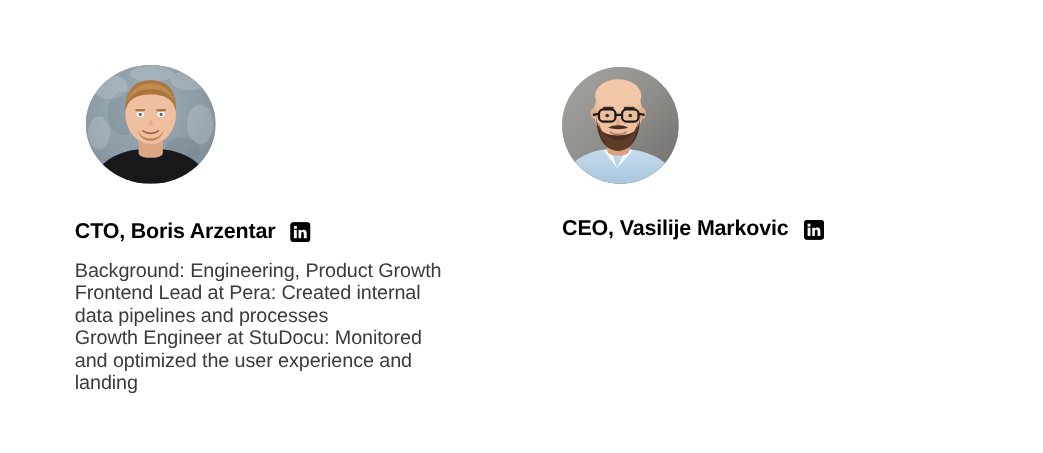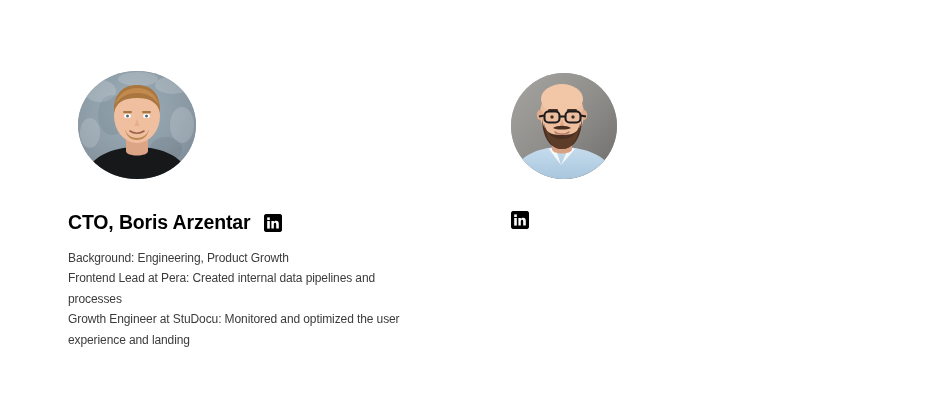--- a/index.html
+++ b/index.html
@@ -17,21 +17,21 @@
 
   .team-section {
     position: absolute;
     left: 0; top: 0;
     width: 948px;
     height: 412px;
   }
 
   .member {
     position: absolute;
-    top: 16px;
+    top: 4px;
     width: 420px;
   }
   .member-left  { left: 68px; }
   .member-right { left: 511px; }
 
   
   .avatar {
     position: relative;
     border-radius: 50%;
     overflow: hidden;
@@ -75,21 +75,21 @@
     height: 18px;
     border-radius: 3px;
     background: #000000;
     flex: 0 0 auto;
   }
   .li-icon svg { display: block; }
 
   
   .member-bio {
     margin-top: 15px;
-    font-size: 12px;
+    font-size: 18px;
     line-height: 20.6px;
     color: #3b3b3b;
     letter-spacing: -0.1px;
     white-space: pre-line;
   }
   .member-left .member-bio  { width: 345px; }
   .member-right .member-bio { width: 352px; }
 </style>
 </head>
 <body>
@@ -220,20 +220,21 @@
         <path d="M33 50 C 35 68, 42 76, 51 76 C 60 76, 67 68, 69 50
                  C 66 62, 60 66, 51 66 C 42 66, 36 62, 33 50 Z" fill="#5d3c28"></path>
 
         <path d="M42 55 C 46 52, 56 52, 60 55 C 56 57, 46 57, 42 55 Z" fill="#4a2f20"></path>
 
         <path d="M44 59 C 47 62, 55 62, 58 59" stroke="#b5796b" stroke-width="1.6" fill="none" stroke-linecap="round"></path>
       </svg>
     </div>
 
     <div class="member-title-row">
+      <span class="member-title">CEO, Vasilije Markovic</span>
       <a class="li-icon" href="#">
         <svg width="18" height="18" viewBox="0 0 18 18" aria-hidden="true">
           <rect width="18" height="18" rx="3" fill="#000000"></rect>
           <rect x="3.2" y="7" width="2.6" height="7.6" fill="#ffffff"></rect>
           <rect x="3.2" y="3.4" width="2.6" height="2.6" fill="#ffffff"></rect>
           <path d="M7.4 7 h2.5 v1.05 c0.45 -0.8 1.35 -1.25 2.3 -1.25 c1.75 0 2.6 1.1 2.6 3.1 v4.7 h-2.6 v-4.2 c0 -1.0 -0.35 -1.55 -1.15 -1.55 c-0.85 0 -1.25 0.6 -1.25 1.6 v4.15 h-2.4 z" fill="#ffffff"></path>
         </svg>
       </a>
     </div>
 

